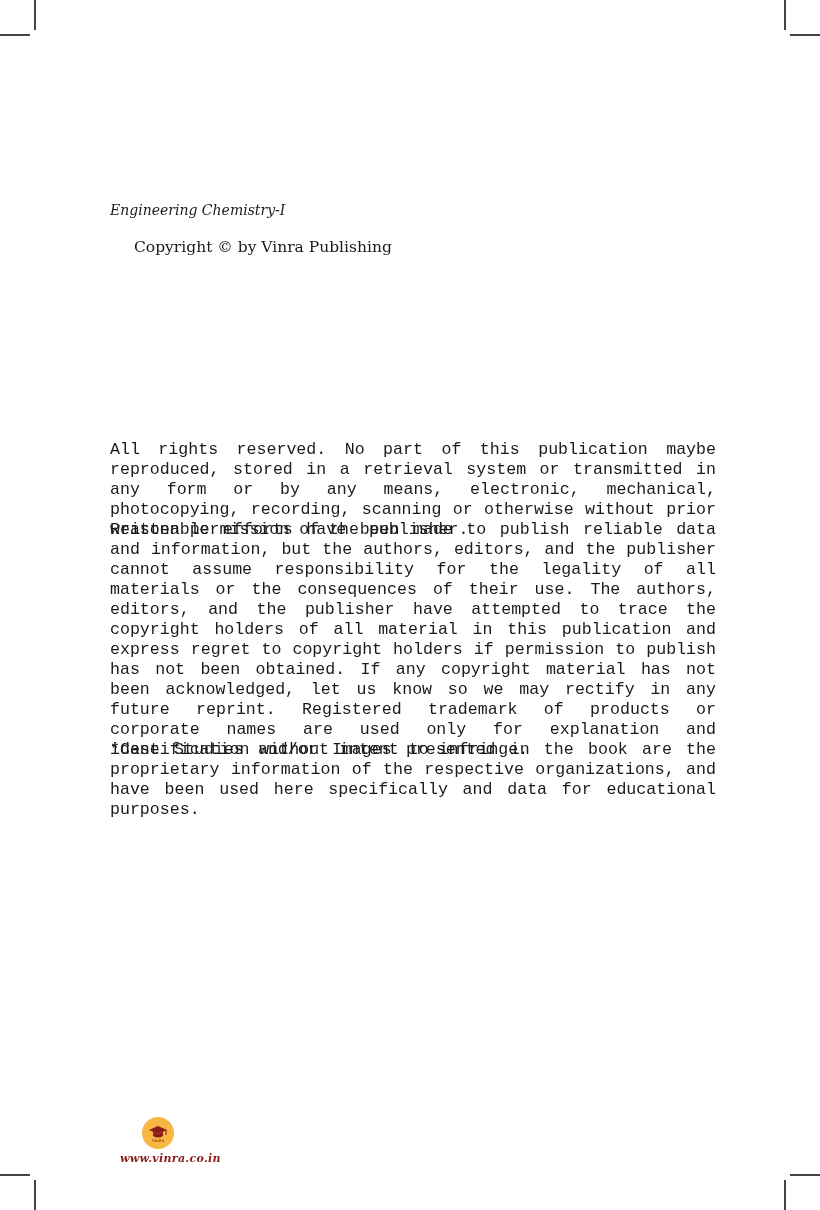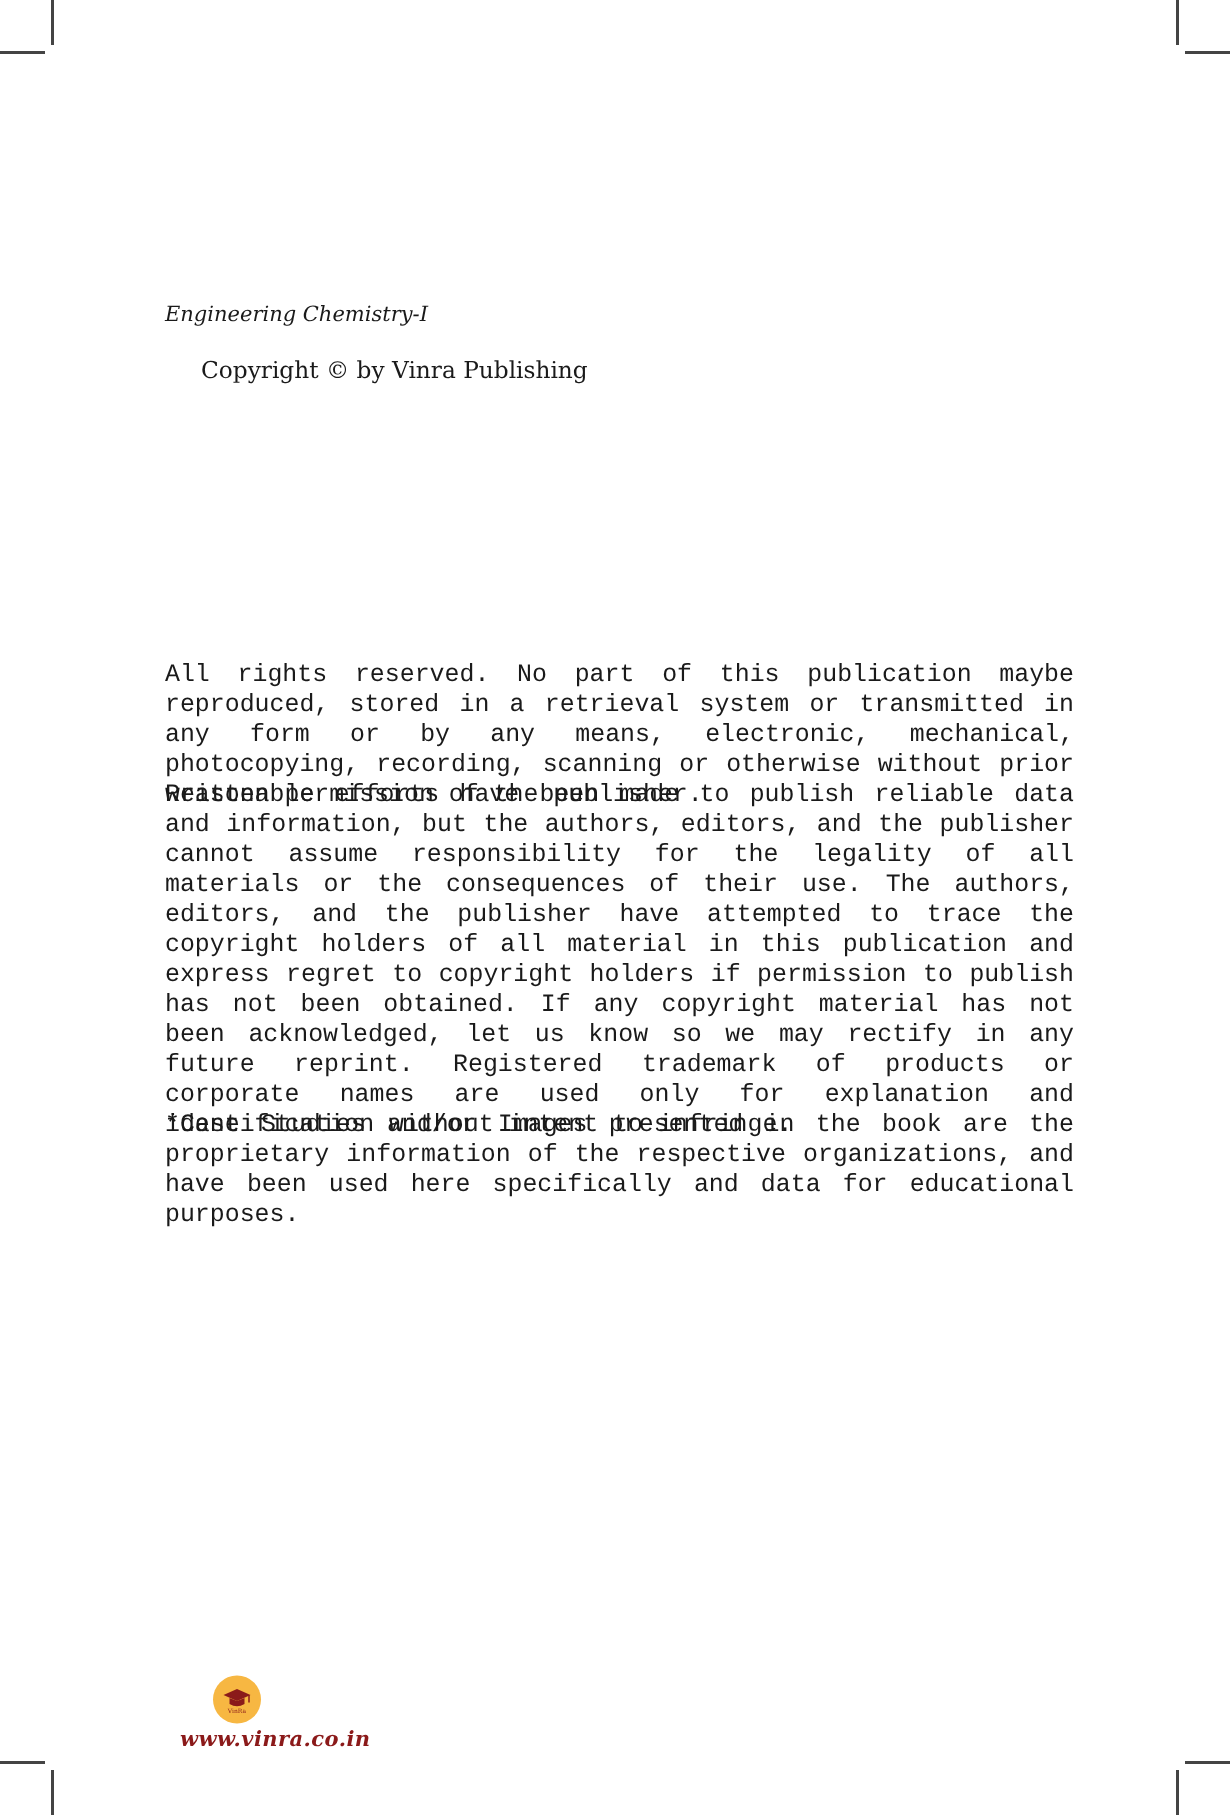--- a/index.html
+++ b/index.html
@@ -16,21 +16,21 @@
       font-family: Liberation Mono, monospace; font-size: 16.6px;
     }
     .p1 { top: 440px; }
     .p2 { top: 520px; }
     .p3 { top: 740px; }
     .logo-circle {
       position: absolute; left: 142px; top: 1117px; width: 32px; height: 32px; border-radius: 50%;
       background: #f7b742; display: flex; align-items: center; justify-content: center;
     }
     .logo-url {
-      position: absolute; left: 120px; top: 1152px; font-size: 14px; font-weight: bold; font-style: italic;
+      position: absolute; left: 120px; top: 1152px; font-size: 11px; font-weight: bold; font-style: italic;
       color: #8b1a1a; font-family: "DejaVu Serif", serif; letter-spacing: 0.3px;
     }
   </style>
 </head>
 <body>
 
 <div class="crop" style="left:34px;top:0;width:2px;height:30px;"></div>
 <div class="crop" style="left:0;top:34px;width:30px;height:2px;"></div>
 <div class="crop" style="left:784px;top:0;width:2px;height:30px;"></div>
 <div class="crop" style="left:790px;top:34px;width:30px;height:2px;"></div>

